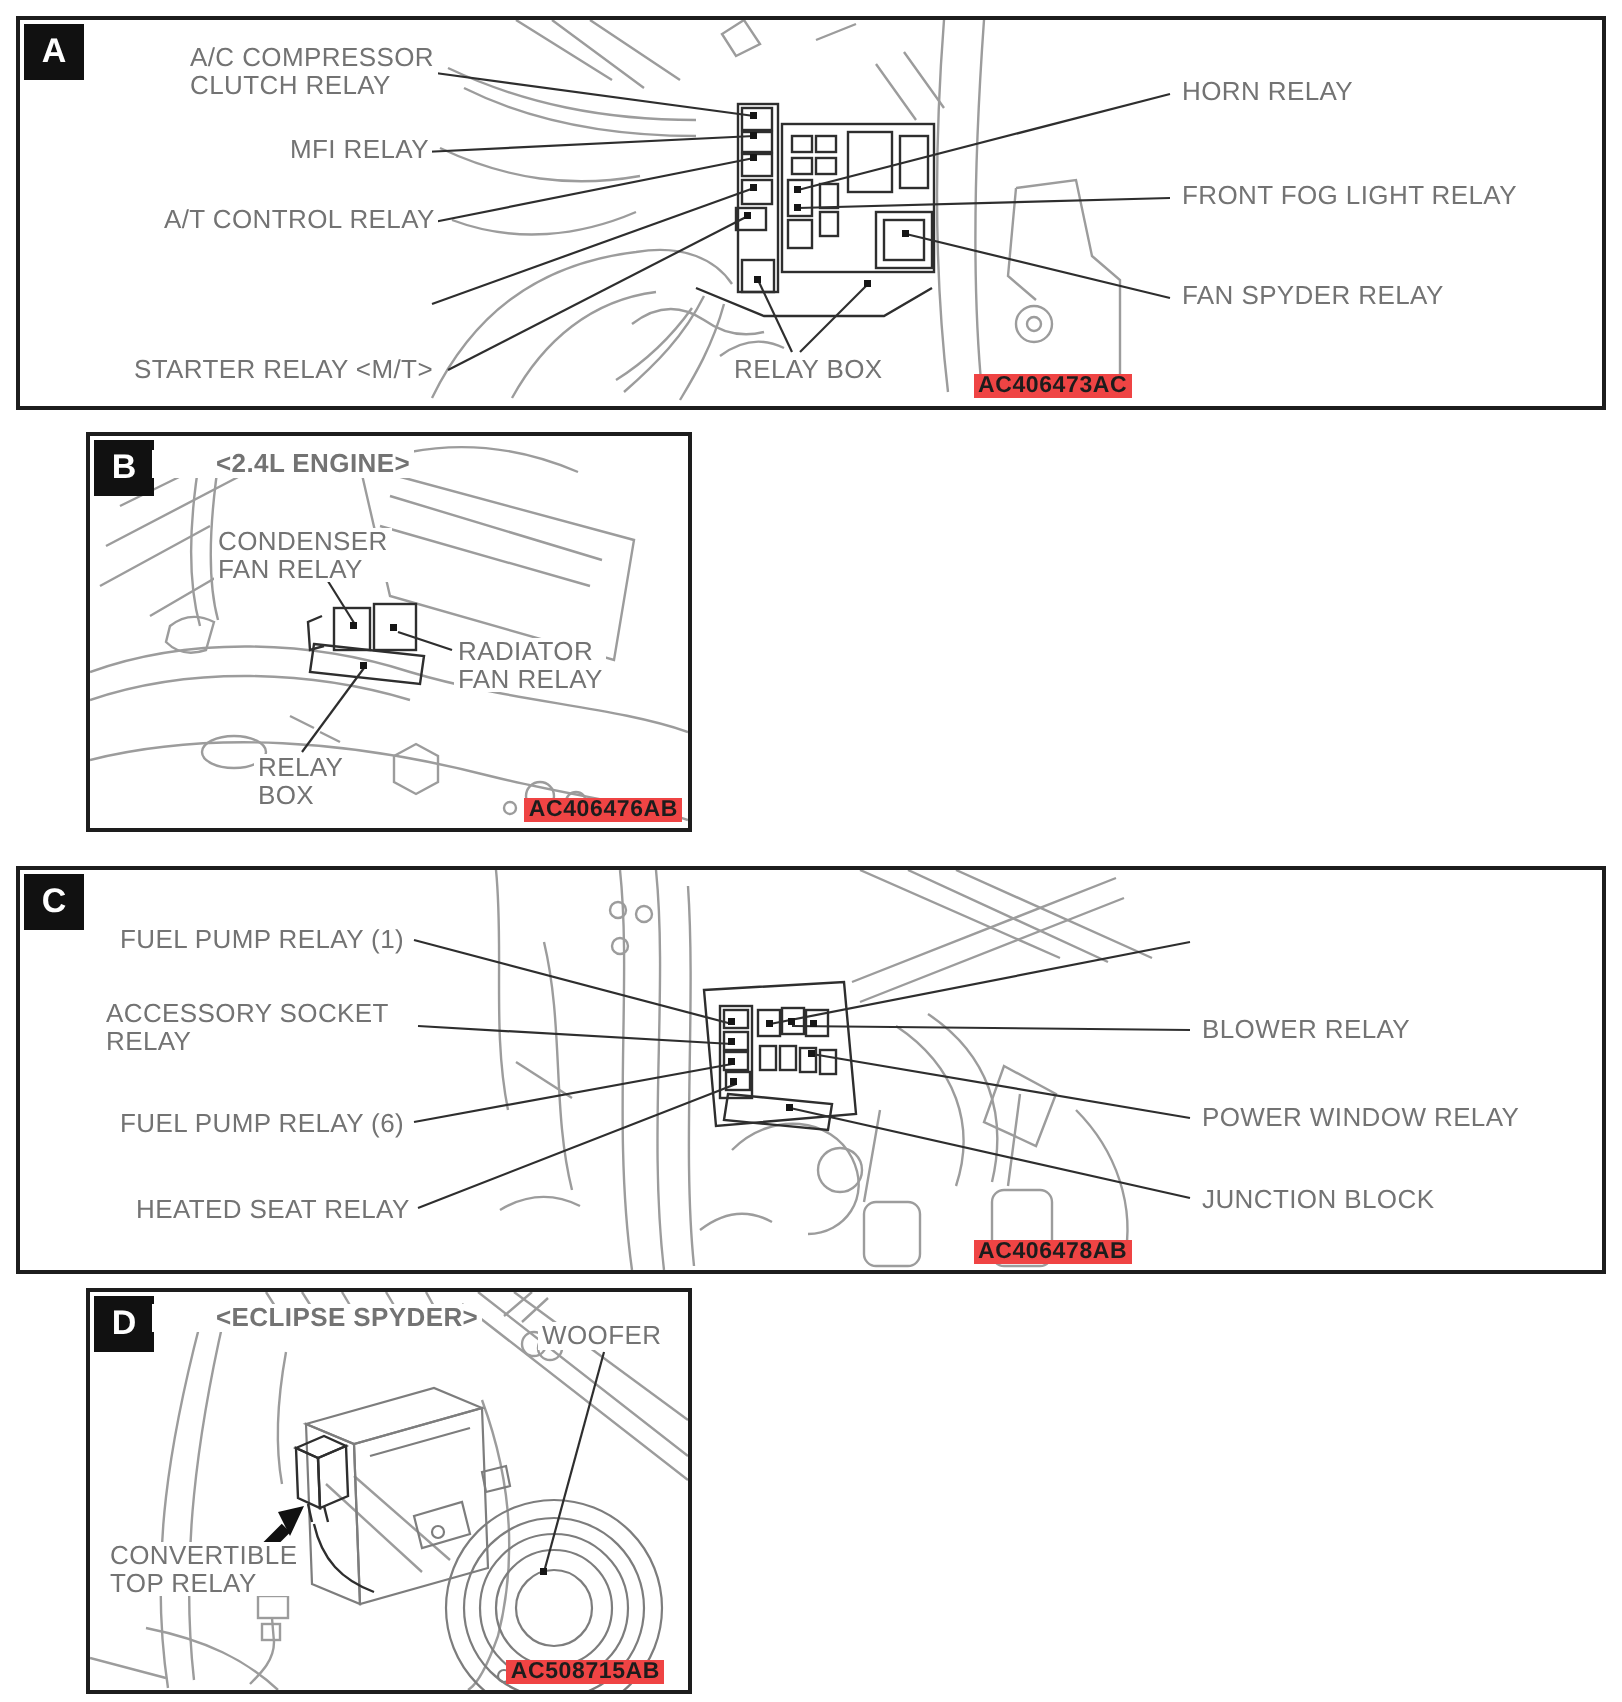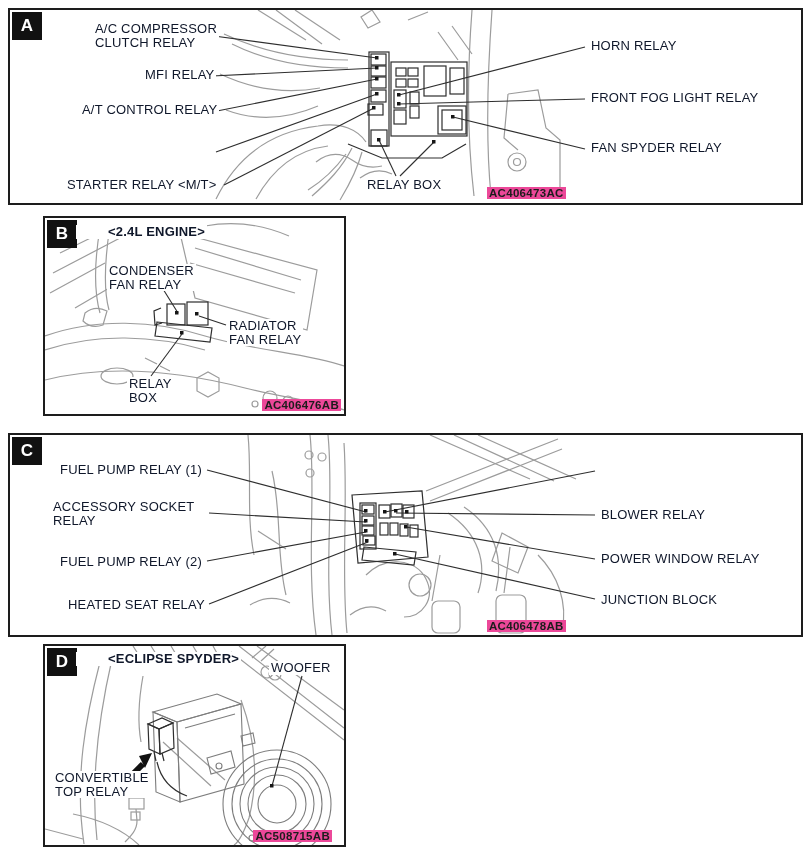--- a/index.html
+++ b/index.html
@@ -13,27 +13,27 @@
   #panel-b { left:43px; top:216px; width:303px; height:200px; }
   #panel-c { left:8px;  top:433px; width:795px; height:204px; }
   #panel-d { left:43px; top:644px; width:303px; height:203px; }
   .art { position:absolute; left:0; top:0; width:100%; height:100%; }
   .badge {
     position:absolute; left:2px; top:2px; width:30px; height:28px;
     background:#111111; color:#ffffff; text-align:center;
     font:bold 17px/28px "Liberation Sans", sans-serif;
   }
   .lbl {
-    position:absolute; font-size:13px; line-height:13.5px; color:#0f172a;
+    position:absolute; font-size:13px; line-height:13.5px; color:#737373;
     letter-spacing:.2px; white-space:pre-line; background:#ffffff; padding:0 2px;
   }
-  .caption { font-weight:bold; color:#0f172a; white-space:nowrap;padding-left:32px; }
+  .caption { font-weight:bold; color:#737373; white-space:nowrap;padding-left:32px; }
   .code {
     position:absolute; font-weight:bold; font-size:11.5px; color:#1c1c1c;
-    letter-spacing:.3px; background:#ec4899; padding:0 2px; white-space:nowrap;text-align:right;
+    letter-spacing:.3px; background:#ef4444; padding:0 2px; white-space:nowrap;text-align:right;
   }
   svg .bg  { stroke:#9c9c9c; stroke-width:1.2; fill:none; }
   svg .bg2 { stroke:#7d7d7d; stroke-width:1.1; fill:none; }
   svg .fg  { stroke:#2e2e2e; stroke-width:1.2; fill:none; }
   svg .ld  { stroke:#2e2e2e; stroke-width:1.1; fill:none; }
   svg .dot { fill:#161616; stroke:none; }
   svg .blk { fill:#111111; stroke:none; }
 </style>
 </head>
 <body>
@@ -223,21 +223,21 @@
         <rect x="384" y="74" width="3.5" height="3.5"></rect>
         <rect x="395" y="75" width="3.5" height="3.5"></rect>
         <rect x="394" y="90" width="3.5" height="3.5"></rect>
         <rect x="383" y="117" width="3.5" height="3.5"></rect>
       </g>
     </svg>
     <div class="badge">C</div>
     <div class="lbl" style="left:48px;top:28px">FUEL PUMP RELAY (1)</div>
     <div class="lbl" style="left:41px;top:65px">ACCESSORY SOCKET
 RELAY</div>
-    <div class="lbl" style="left:48px;top:120px">FUEL PUMP RELAY (2)</div>
+    <div class="lbl" style="left:48px;top:120px">FUEL PUMP RELAY (6)</div>
     <div class="lbl" style="left:56px;top:163px">HEATED SEAT RELAY</div>
     <div class="lbl" style="left:589px;top:73px">BLOWER RELAY</div>
     <div class="lbl" style="left:589px;top:117px">POWER WINDOW RELAY</div>
     <div class="lbl" style="left:589px;top:158px">JUNCTION BLOCK</div>
     <div class="code" style="left:477px;bottom:3px">AC406478AB</div>
   </section>
 
   <section class="panel" id="panel-d">
     <svg class="art" viewBox="0 0 299 199">
       <g class="bg">

